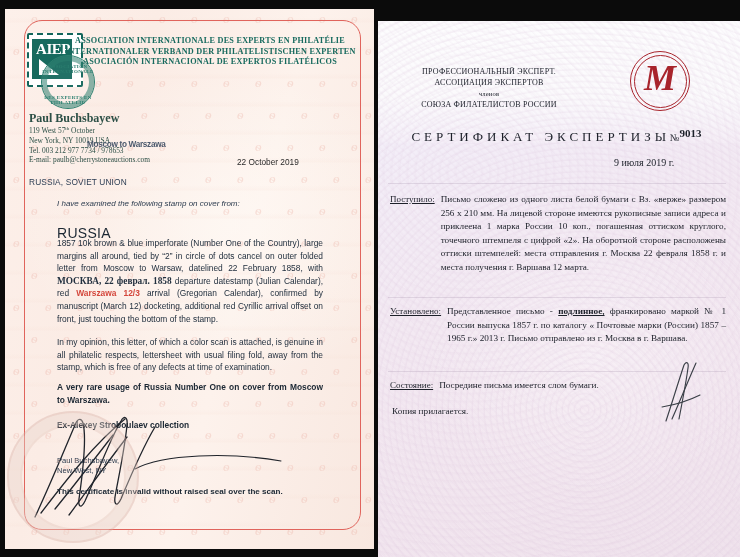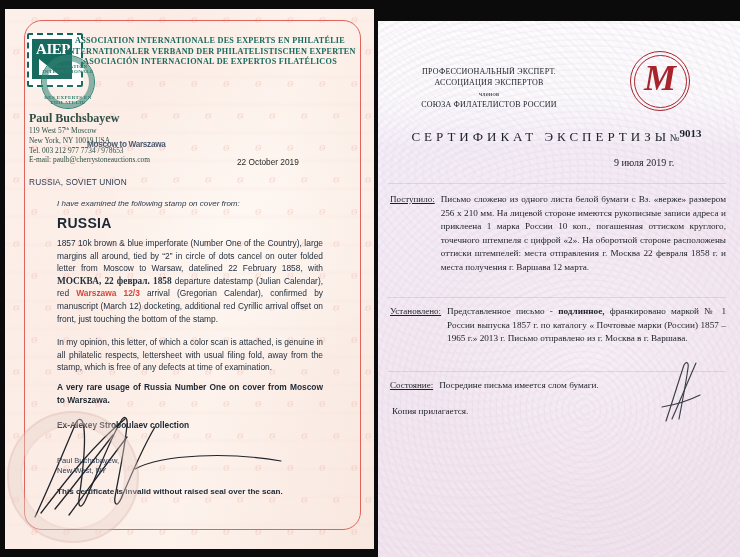--- a/index.html
+++ b/index.html
@@ -172,23 +172,23 @@
     color: #2a3b52;
     letter-spacing: 0.15px;
   }
   .l-examined {
     position: absolute; left: 52px; top: 190px;
     font-size: 8px;
     font-style: italic;
     color: #2b3b4e;
   }
   .l-title {
-    position: absolute; left: 52px; top: 206px;
+    position: absolute; left: 52px; top: 216px;
     font-size: 14px;
-    font-weight: bold;
+    font-weight: normal;
     color: #1b2733;
     letter-spacing: 0.3px;
   }
   .l-body {
     position: absolute; left: 52px; top: 228px;
     width: 266px;
     font-size: 8.4px;
     line-height: 12.6px;
     color: #22303f;
     text-align: justify;
@@ -349,21 +349,21 @@
   .r-lbl {
     text-decoration: underline;
     font-size: 9px;
     white-space: nowrap;
   }
   .r-txt {
     font-size: 9.2px;
     line-height: 13.6px;
     text-align: justify;
   }
-  .r-txt b { font-weight: bold; }
+  .r-txt b { font-weight: bold; text-decoration: underline; }
 
   #r-postupilo { left: 12px; top: 172px; width: 336px; font-family: Liberation Serif, serif; }
   #r-ustanovleno { left: 12px; top: 284px; width: 336px; }
   #r-sostoyanie { left: 12px; top: 358px; width: 336px; }
 
   .r-row { display: flex; gap: 6px; align-items: flex-start; }
   .r-row .r-lbl { flex: 0 0 auto; padding-top: 0.5px; }
   .r-row .r-txt { flex: 1 1 auto; }
 
   .r-kopiya {
@@ -611,21 +611,21 @@
       </div>
 
       <div class="aiep-head">
         <div>ASSOCIATION INTERNATIONALE DES EXPERTS EN PHILATÉLIE</div>
         <div>INTERNATIONALER VERBAND DER PHILATELISTISCHEN EXPERTEN</div>
         <div>ASOCIACIÓN INTERNACIONAL DE EXPERTOS FILATÉLICOS</div>
       </div>
 
       <div class="l-addr">
         <div class="nm">Paul Buchsbayew</div>
-        <div><span>119 West 57</span><sup>th</sup><span> Moscow</span></div>
+        <div><span>119 West 57</span><sup>th</sup><span> October</span></div>
         <div>New York, NY 10019,USA</div>
         <div>Tel. 003 212 977 7734 / 978653</div>
         <div>E-mail: paulb@cherrystoneauctions.com</div>
       </div>
       <div class="l-wm-over">Moscow to Warszawa</div>
 
       <div class="l-date">22 October 2019</div>
       <div class="l-country">RUSSIA, SOVIET UNION</div>
       <div class="l-examined">I have examined the following stamp on cover from:</div>
       <div class="l-title">RUSSIA</div>

